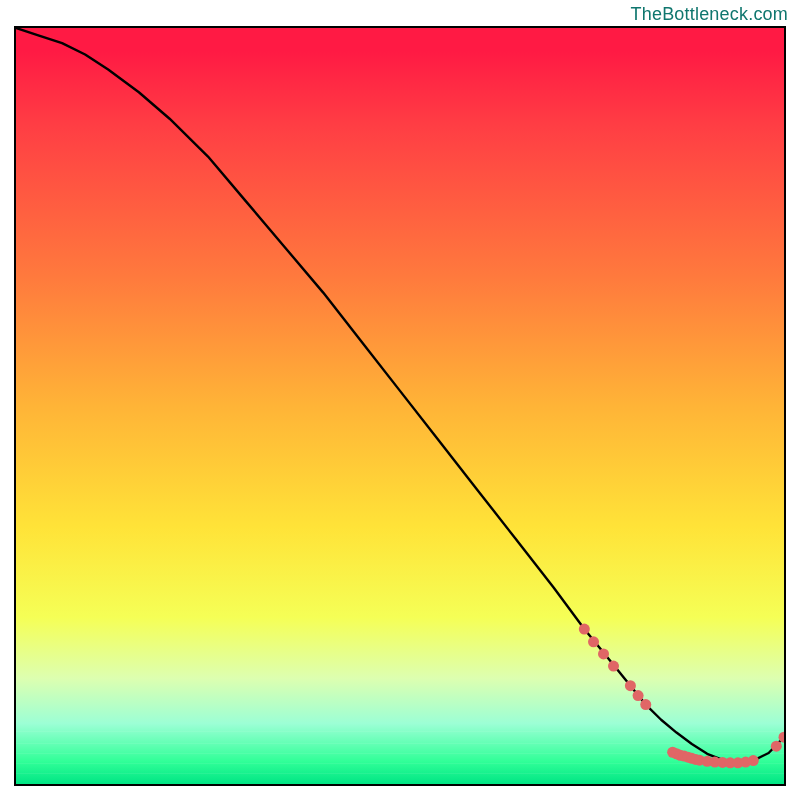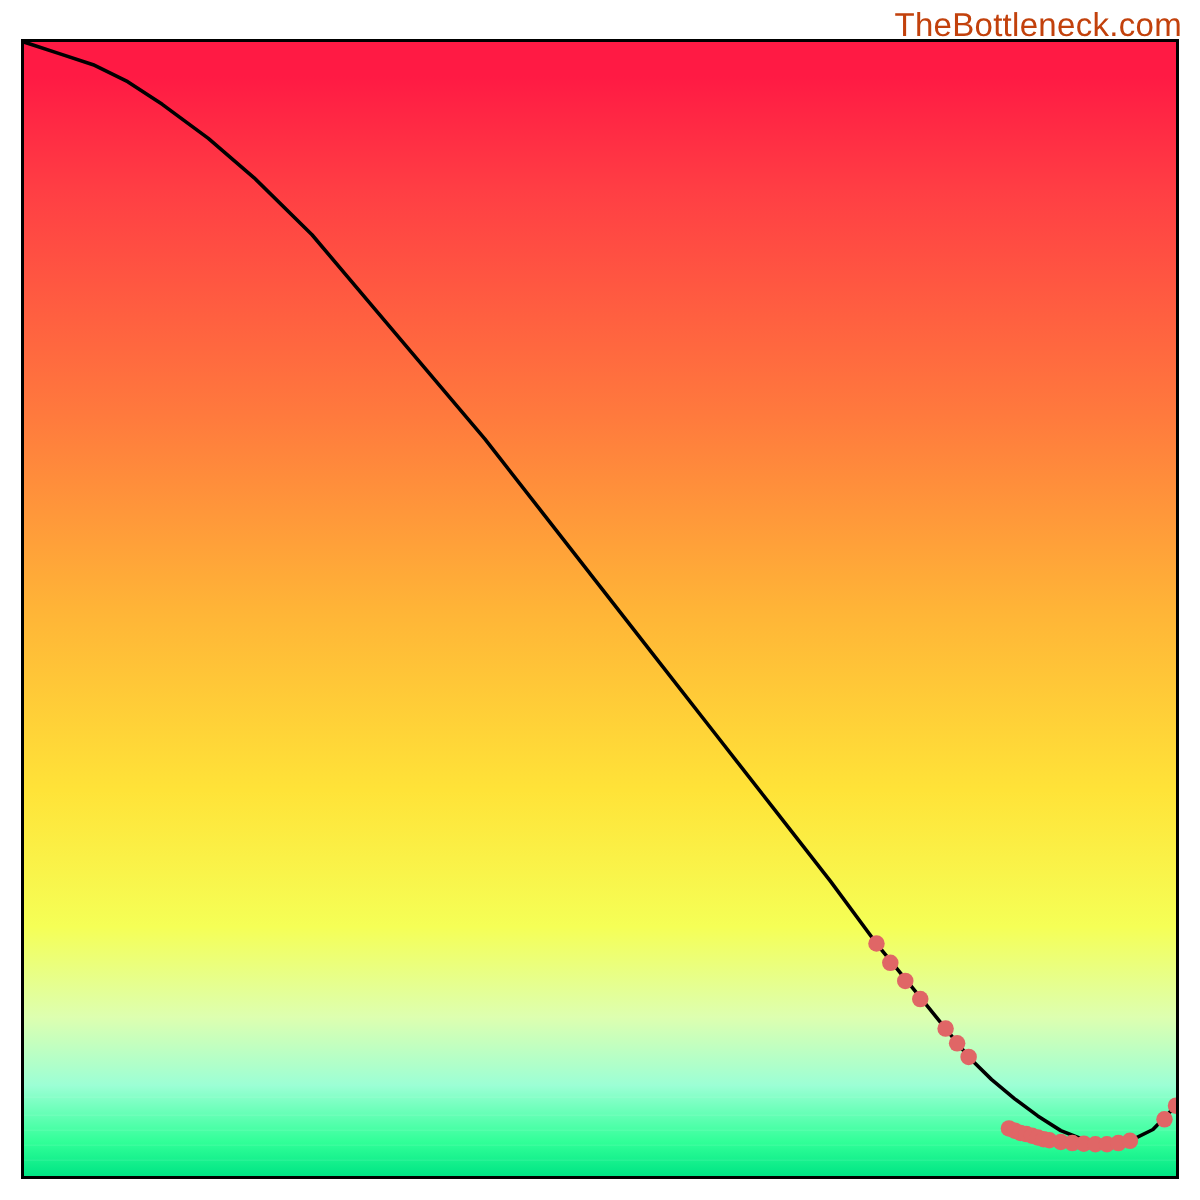--- a/index.html
+++ b/index.html
@@ -13,23 +13,23 @@
   }
   .wrap {
     position: relative;
     width: 800px;
     height: 800px;
   }
   .watermark {
     position: absolute;
     top: 4px;
     right: 12px;
-    font-size: 22px;
+    font-size: 18px;
     font-weight: 500;
-    color: #c2410c;
+    color: #0f766e;
     letter-spacing: 0.2px;
     z-index: 5;
     user-select: none;
   }
   .plot {
     position: absolute;
     left: 14px;
     top: 26px;
     width: 772px;
     height: 760px;

